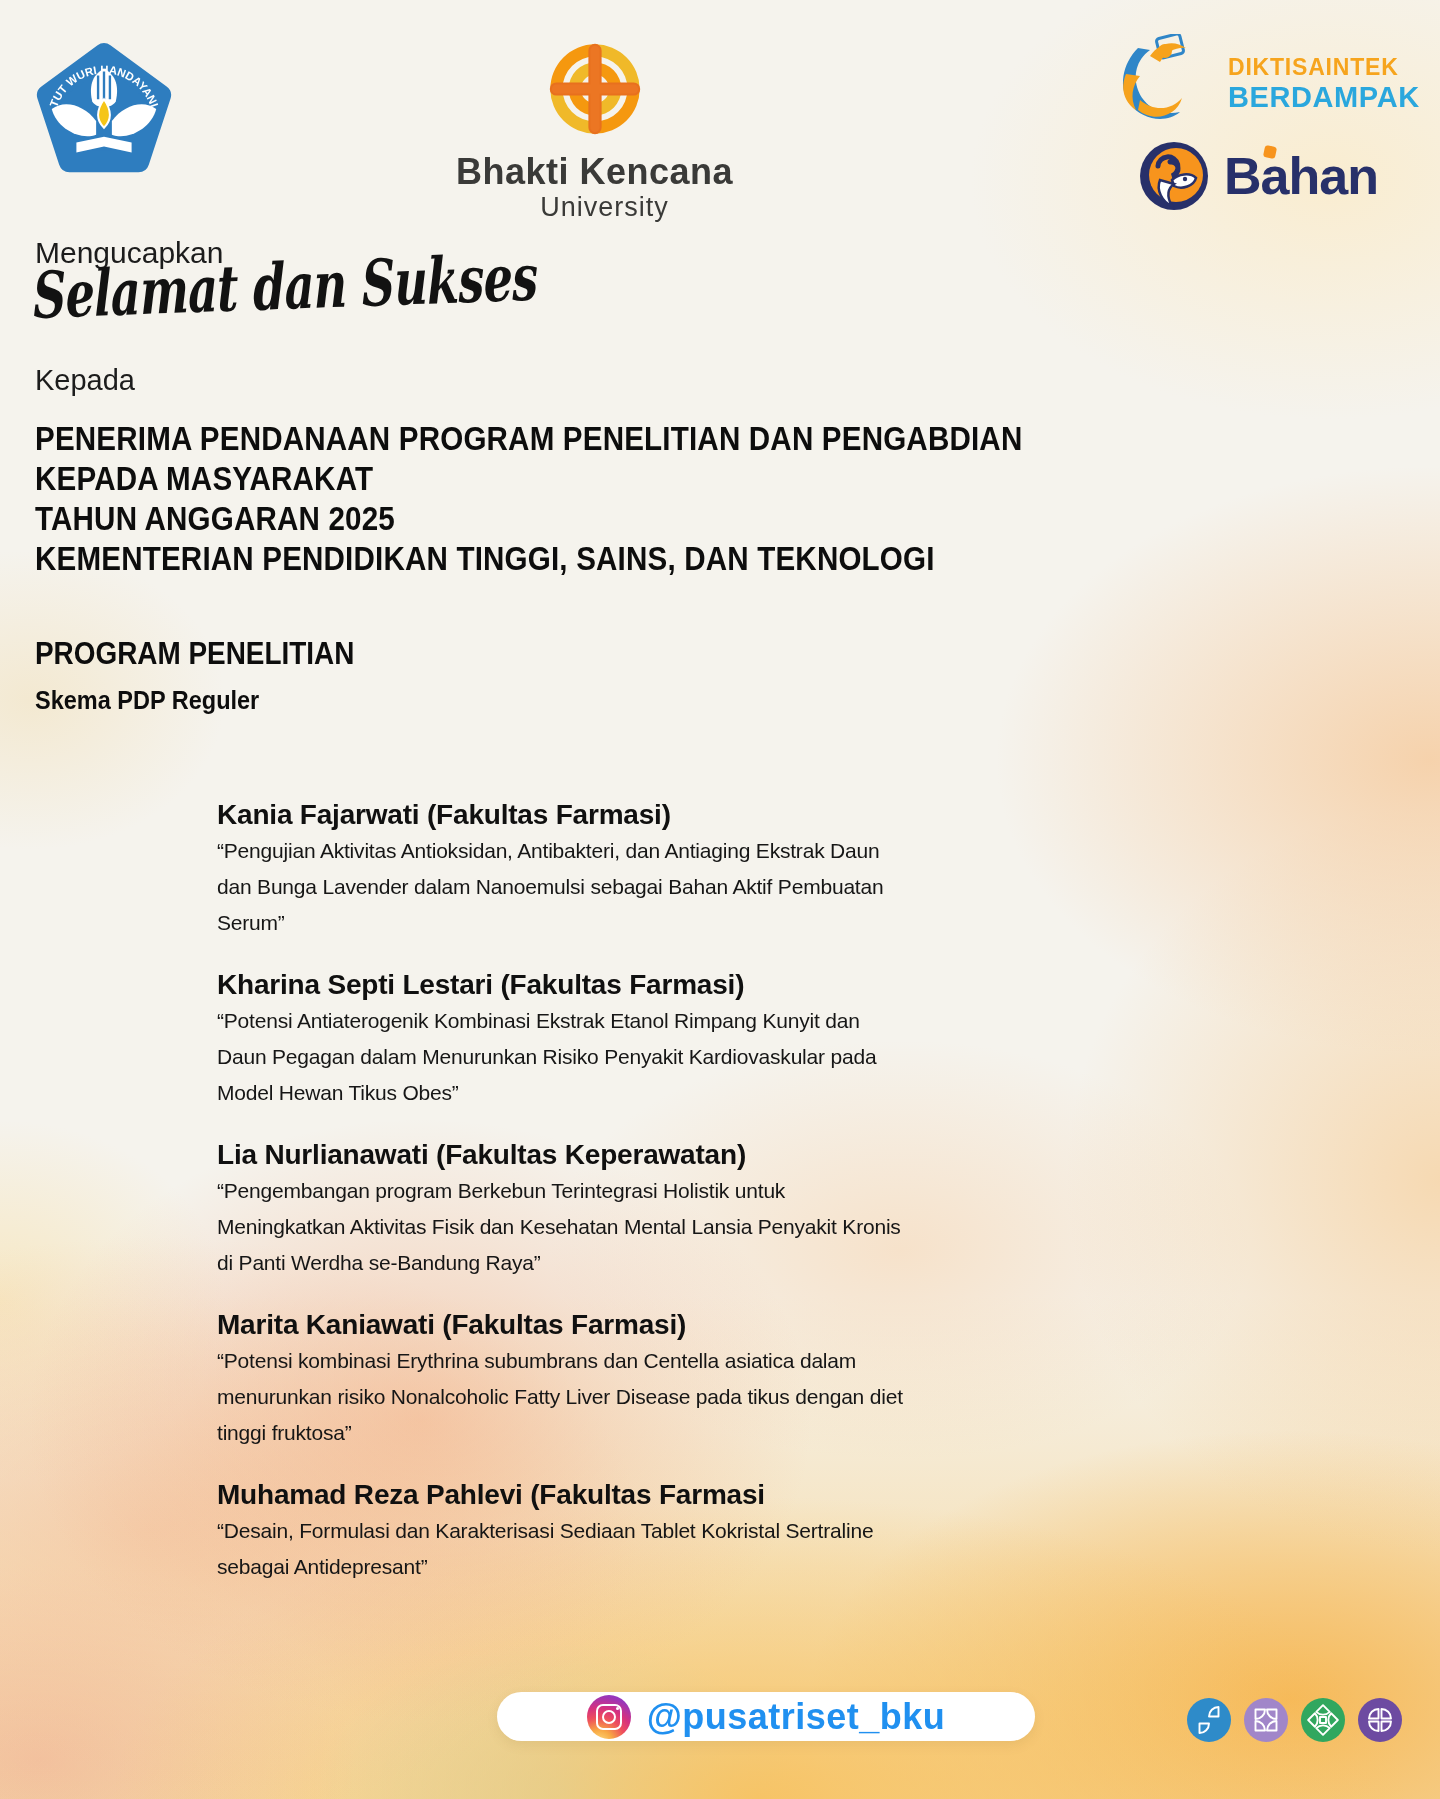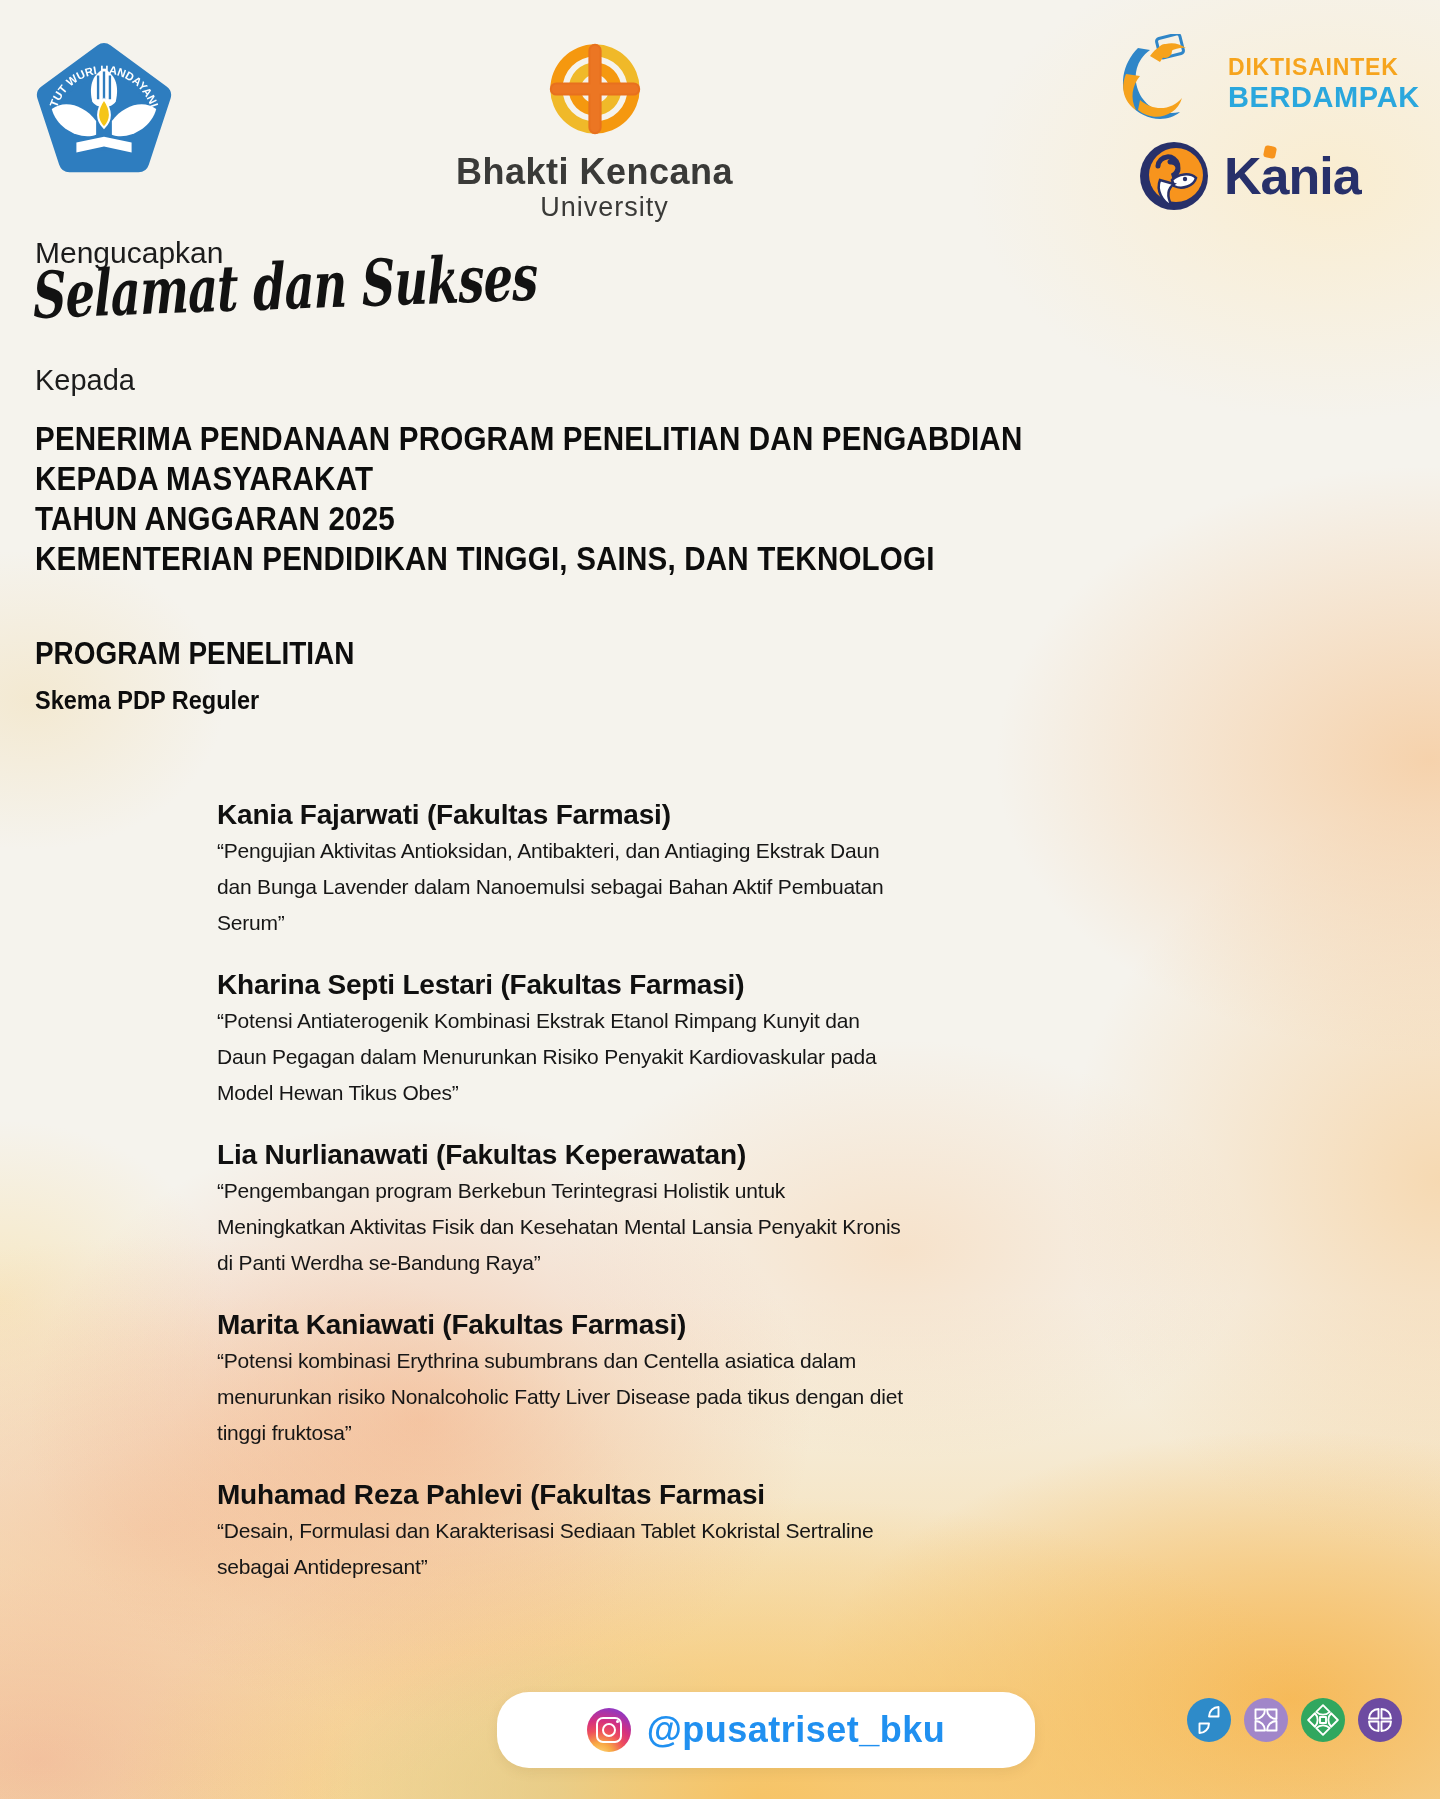--- a/index.html
+++ b/index.html
@@ -50,21 +50,21 @@
   .sec-title{left:35px;top:636px;font-size:31px;font-weight:700;color:#0d0d0d;transform:scaleX(0.9);transform-origin:0 0;white-space:nowrap;}
   .sec-sub{left:35px;top:686px;font-size:25px;font-weight:700;color:#0d0d0d;transform:scaleX(0.94);transform-origin:0 0;white-space:nowrap;}
 
   
   .recipients{left:217px;top:797px;width:1010px;}
   .recipient{margin-bottom:26px;}
   .r-name{font-size:28px;font-weight:700;line-height:36px;color:#101010;letter-spacing:-0.2px;}
   .r-title{font-size:21px;font-weight:400;line-height:36px;color:#161616;letter-spacing:-0.2px;}
 
   
-  .pill{left:497px;top:1692px;width:538px;height:76px;border-radius:32px;background:#ffffff;
+  .pill{left:497px;top:1692px;width:538px;height:49px;border-radius:32px;background:#ffffff;
         display:flex;align-items:center;justify-content:center;gap:16px;box-shadow:0 4px 12px rgba(120,90,30,0.10);}
   .ig-badge{width:44px;height:44px;border-radius:50%;
         background:radial-gradient(circle at 28% 112%, #fdd675 6%, #f8a944 24%, #ee4f5c 45%, #d6317e 62%, #9b36b7 82%, #7b3fe4 100%);
         display:flex;align-items:center;justify-content:center;}
   .ig-glyph{width:22px;height:22px;border:2px solid #fff;border-radius:7px;position:relative;}
   .ig-glyph::before{content:"";position:absolute;left:4px;top:4px;width:10px;height:10px;border:2px solid #fff;border-radius:50%;}
   .ig-glyph::after{content:"";position:absolute;right:1px;top:1px;width:3px;height:3px;background:#fff;border-radius:50%;}
   .handle{font-size:36px;font-weight:700;color:#2090f0;letter-spacing:0.5px;}
   .f-icons{left:1187px;top:1698px;display:flex;gap:13px;}
 </style>
@@ -126,21 +126,21 @@
   <div class="abs bima">
     <svg width="72" height="72" viewBox="0 0 72 72">
       <circle cx="36" cy="36" r="34" fill="#27306a"></circle>
       <circle cx="38" cy="35" r="27" fill="#f7941d"></circle>
       <path d="M20,26 a10,10 0 1 1 14,10 a7,7 0 1 0 -2,-14" fill="none" stroke="#27306a" stroke-width="5" stroke-linecap="round"></path>
       <path d="M34,40 C40,34 52,32 58,38 C56,46 44,50 36,46 Z" fill="#ffffff" stroke="#27306a" stroke-width="2.5"></path>
       <path d="M22,40 C18,50 24,62 34,66 C28,56 30,48 36,44 Z" fill="#ffffff" stroke="#27306a" stroke-width="2.5"></path>
       <circle cx="47" cy="39" r="2.2" fill="#27306a"></circle>
     </svg>
     <div class="bima-text">
-      <span>Kania</span>
+      <span>Bahan</span>
       <span class="bima-dot"></span>
     </div>
   </div>
 
   <div class="abs mengucapkan">Mengucapkan</div>
   <div class="abs script">Selamat dan Sukses</div>
   <div class="abs kepada">Kepada</div>
 
   <div class="abs heading">
     <div>PENERIMA PENDANAAN PROGRAM PENELITIAN DAN PENGABDIAN</div>

